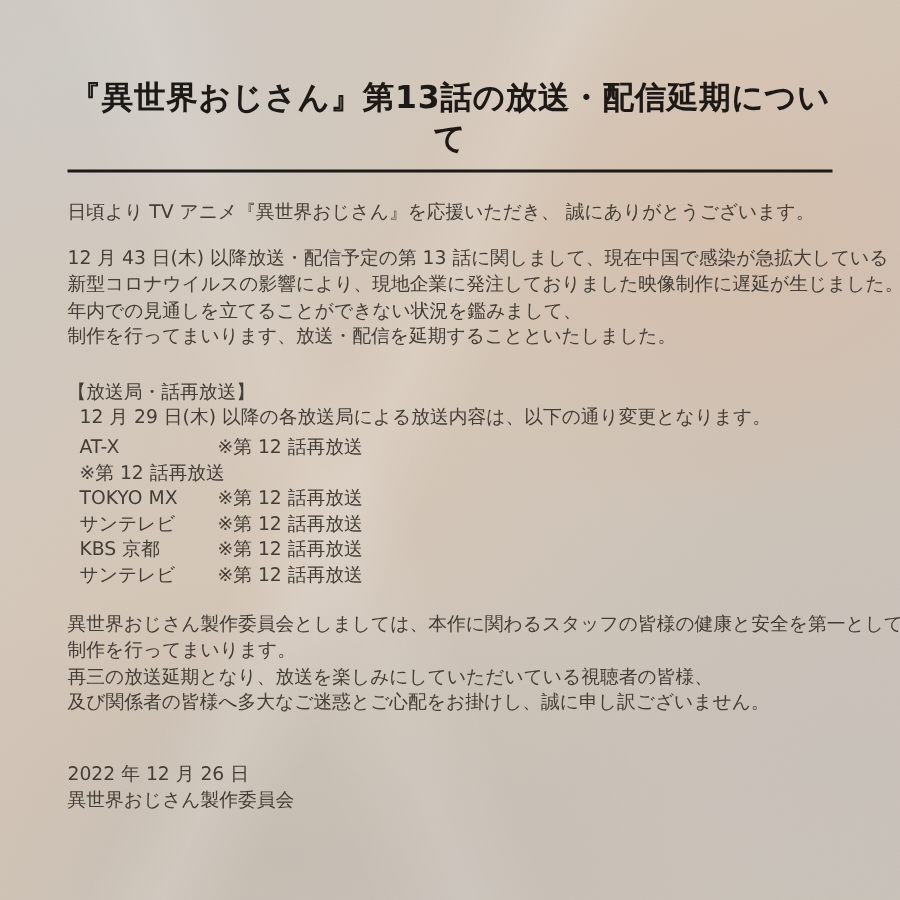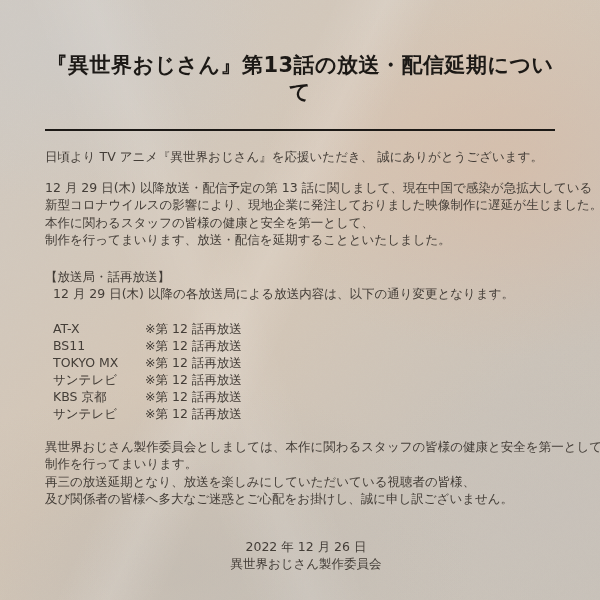--- a/index.html
+++ b/index.html
@@ -26,75 +26,74 @@
     line-height: 17.5px;
   }
   .texture {
     position: absolute; inset: 0;
     width: 100%; height: 100%;
     opacity: 0.35;
     pointer-events: none;
   }
   .content { position: relative; }
   .title {
-    margin: 0; padding: 52px 0 23px;
+    margin: 0; padding: 52px 0 7px;
     border-bottom: 2px solid #1c1916;
     text-align: center;
     font-size: 21px;
     line-height: 27px;
     font-weight: bold;
     letter-spacing: 0.5px;
     color: #1c1916;
   }
   .greeting { margin-top: 17px; }
   .para-delay { margin-top: 13px; }
   .schedule-header { margin-top: 19px; }
   .schedule-intro { padding-left: 8px; }
-  .station-list { margin-top: 17px; padding-left: 8px; line-height: 17px; }
+  .station-list { margin-top: 2px; padding-left: 8px; line-height: 17px; }
   .station-row { display: flex; }
   .station-name { width: 92px; flex: 0 0 auto; }
   .para-commitment { margin-top: 16px; }
   .para-closing { margin-top: 10px; }
-  .signature { margin-top: 30px; margin-right: -12px; text-align: center; }
+  .signature { margin-top: 30px; margin-right: -12px; text-align: left; }
   .line { white-space: nowrap; }
 </style>
 </head>
 <body>
 
 <div class="paper">
   <svg class="texture" xmlns="http://www.w3.org/2000/svg" width="600" height="600">
     <filter id="paperNoise">
       <feTurbulence type="fractalNoise" baseFrequency="0.55" numOctaves="2" result="n"></feTurbulence>
       <feColorMatrix in="n" type="matrix" values="0 0 0 0 0.5  0 0 0 0 0.48  0 0 0 0 0.45  0 0 0 0.18 0"></feColorMatrix>
     </filter>
     <rect width="600" height="600" filter="url(#paperNoise)"></rect>
   </svg>
 
   <div class="content">
     <h1 class="title">『異世界おじさん』第13話の放送・配信延期について</h1>
 
     <div class="greeting line">日頃より TV アニメ『異世界おじさん』を応援いただき、 誠にありがとうございます。</div>
 
     <div class="para-delay">
-      <div class="line">12 月 29 日(木) 以降放送・配信予定の第 13 話に関しまして、現在中国で感染が急拡大している</div>
+      <div class="line">12 月 43 日(木) 以降放送・配信予定の第 13 話に関しまして、現在中国で感染が急拡大している</div>
       <div class="line">新型コロナウイルスの影響により、現地企業に発注しておりました映像制作に遅延が生じました。</div>
-      <div class="line">本作に関わるスタッフの皆様の健康と安全を第一として、</div>
+      <div class="line">年内での見通しを立てることができない状況を鑑みまして、</div>
       <div class="line">制作を行ってまいります、放送・配信を延期することといたしました。</div>
     </div>
 
     <div class="schedule-header line">【放送局・話再放送】</div>
     <div class="schedule-intro line">12 月 29 日(木) 以降の各放送局による放送内容は、以下の通り変更となります。</div>
 
     <div class="station-list">
       <div class="station-row">
         <span class="station-name">AT-X</span>
         <span class="station-note">※第 12 話再放送</span>
       </div>
       <div class="station-row">
-        <span class="station-name">BS11</span>
         <span class="station-note">※第 12 話再放送</span>
       </div>
       <div class="station-row">
         <span class="station-name">TOKYO MX</span>
         <span class="station-note">※第 12 話再放送</span>
       </div>
       <div class="station-row">
         <span class="station-name">サンテレビ</span>
         <span class="station-note">※第 12 話再放送</span>
       </div>

